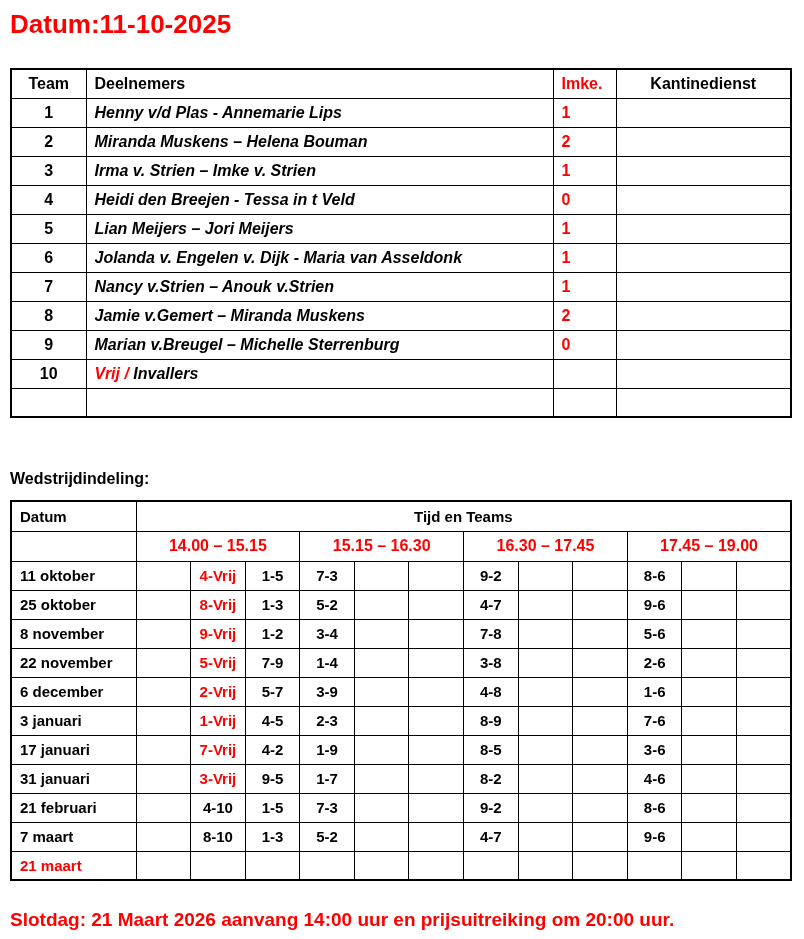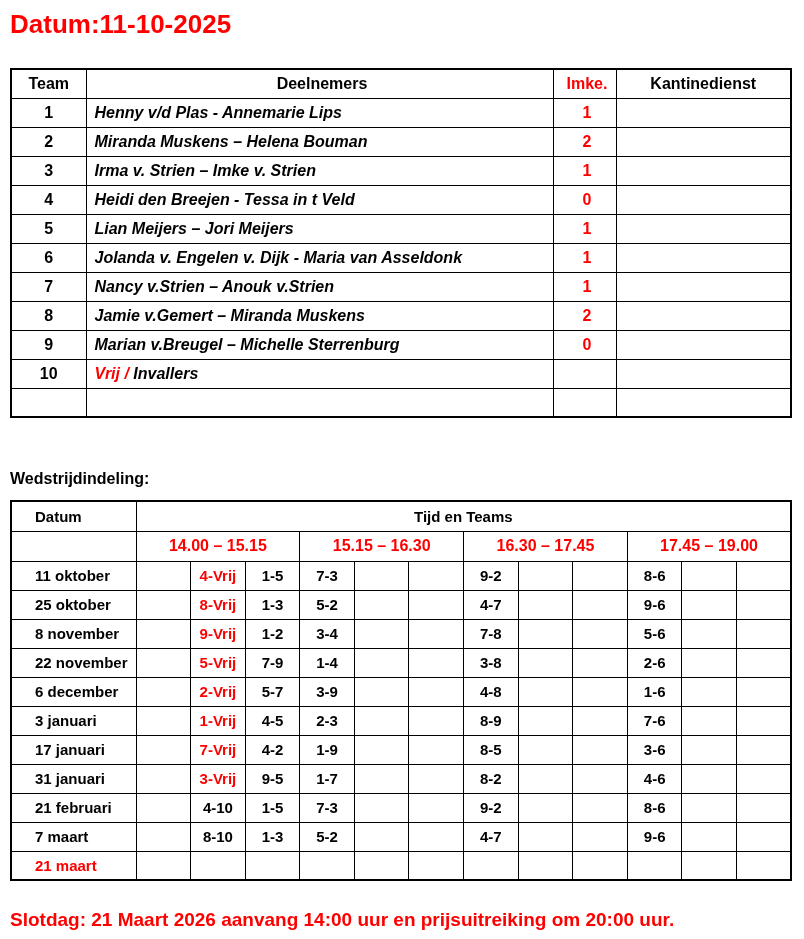--- a/index.html
+++ b/index.html
@@ -30,26 +30,26 @@
     font-weight: bold;
     height: 29px;
     padding: 0 3px;
     vertical-align: middle;
     overflow: hidden;
     white-space: nowrap;
   }
   
   table.teams th, table.teams td { font-size: 16px; }
   .c { text-align: center; }
-  .l { text-align: center; padding-left: 8px !important; }
+  .l { text-align: left; padding-left: 8px !important; }
   td.deeln { text-align: left; padding-left: 8px !important; white-space: pre; font-style: italic; }
   
   .section-label { font-size: 16px; margin: 52px 0 7px 0; }
   table.schedule th, table.schedule td { font-size: 15px; text-align: center; }
-  table.schedule th.datumh, table.schedule td.date { text-align: left; padding-left: 23px; }
+  table.schedule th.datumh, table.schedule td.date { text-align: left; padding-left: 8px; }
   table.schedule th { height: 30px; }
   table.schedule th.slot { font-size: 16px; }
   .footer {
     font-size: 19px;
     margin-top: 28px;
     white-space: nowrap;
   }
 </style>
 </head>
 <body>

